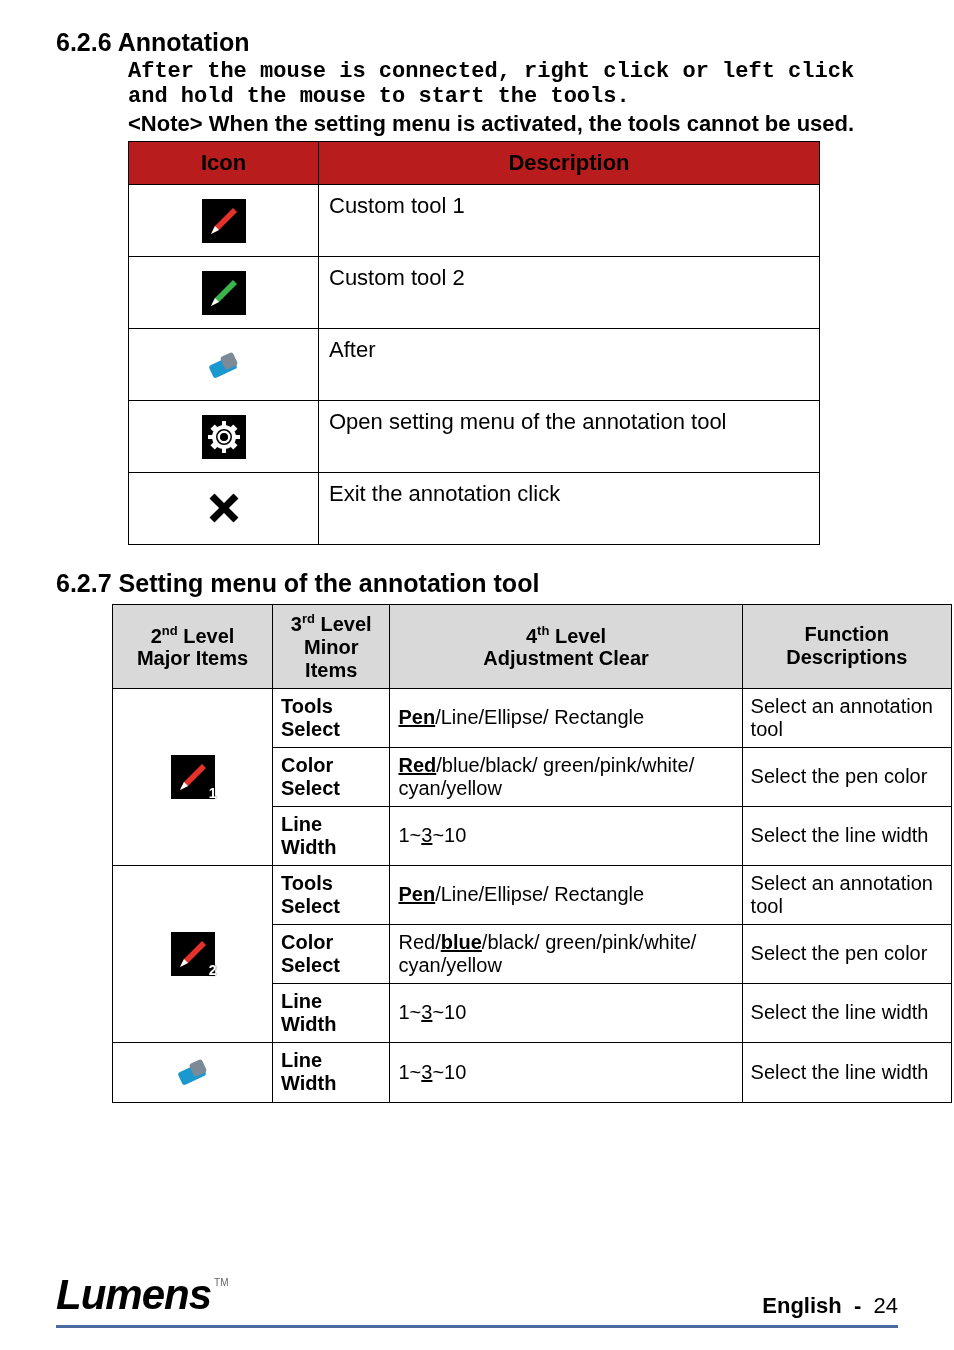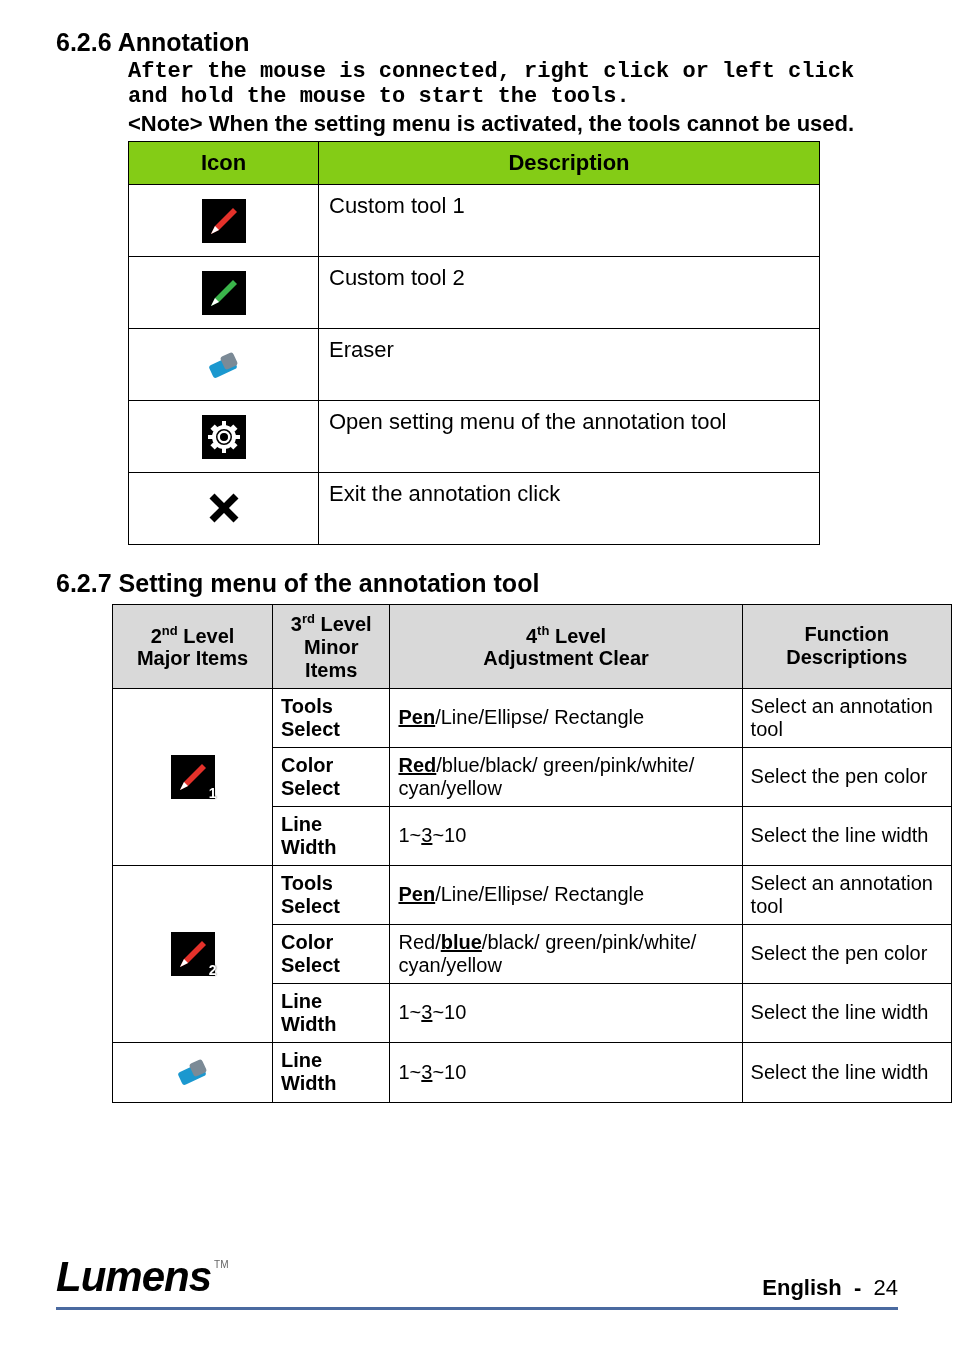--- a/index.html
+++ b/index.html
@@ -20,21 +20,21 @@
     border-collapse: collapse;
     width: 692px;
     margin-left: 72px;
   }
   table.t1 th, table.t1 td {
     border: 1.5px solid #000;
     padding: 8px 10px;
     vertical-align: top;
   }
   table.t1 th {
-    background: #84cc16;
+    background: #b91c1c;
     text-align: center;
     font-size: 22px;
     font-weight: bold;
   }
   table.t1 td.desc { font-size: 22px; }
   table.t1 td.iconcell { width: 190px; text-align: center; vertical-align: middle; height: 72px; }
   table.t1 td.desc { height: 72px; }
 
   .h2b { font-size: 25px; font-weight: bold; margin: 24px 0 6px 0; }
 
@@ -56,21 +56,21 @@
     font-weight: bold;
   }
   table.t2 .mi { font-weight: bold; }
   .sup { font-size: 0.65em; vertical-align: super; }
   .u { text-decoration: underline; }
   .iconcell2 { width: 160px; text-align: center; }
 
   .footer {
     position: absolute;
     left: 56px; right: 56px;
-    bottom: 40px;
+    bottom: 22px;
     display: flex;
     justify-content: space-between;
     align-items: flex-end;
     border-bottom: 3px solid #4a6aa0;
     padding-bottom: 6px;
   }
   .logo-wrap { display: flex; align-items: flex-start; }
   .logo { font-family: Arial, sans-serif; font-weight: 900; font-style: italic; font-size: 42px; letter-spacing: -1px; }
   .tm { font-size: 10px; margin-left: 3px; margin-top: 6px; color: #666; }
   .page { font-size: 22px; }
@@ -136,21 +136,21 @@
   </tr>
   <tr>
     <td class="iconcell">
       <span class="thumb-white">
         <svg viewBox="0 0 40 40">
               <rect x="6" y="16" width="26" height="14" rx="3" transform="rotate(-25 19 23)" fill="#1b98cf"></rect>
               <rect x="18" y="10" width="14" height="14" rx="3" transform="rotate(-25 25 17)" fill="#7b8a96"></rect>
             </svg>
       </span>
     </td>
-    <td class="desc">Eraser</td>
+    <td class="desc">After</td>
   </tr>
   <tr>
     <td class="iconcell">
       <span class="thumb">
         <svg viewBox="0 0 34 34">
               <circle cx="17" cy="17" r="5" fill="#000" stroke="#fff" stroke-width="3"></circle>
               <g fill="#fff">
                 <rect x="15" y="1" width="4" height="6"></rect>
                 <rect x="15" y="27" width="4" height="6"></rect>
                 <rect x="1" y="15" width="6" height="4"></rect>

